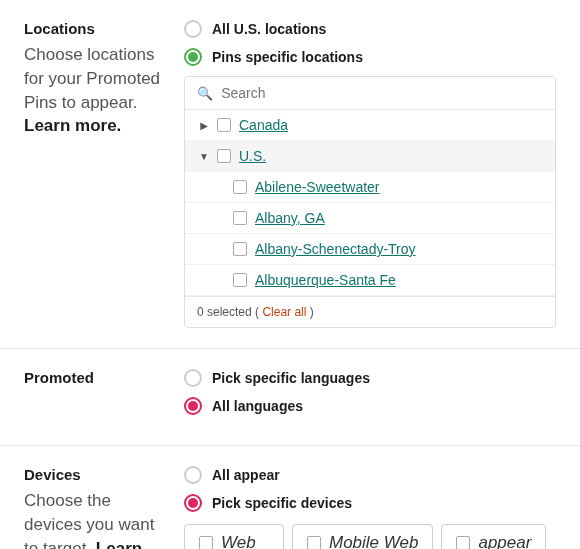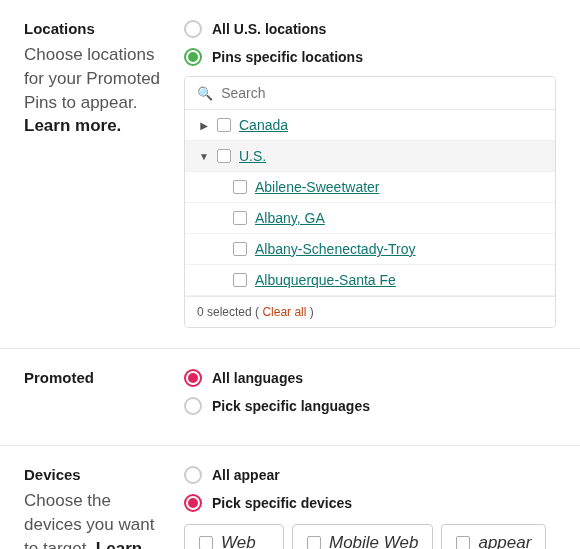--- a/index.html
+++ b/index.html
@@ -295,26 +295,26 @@
     </div>
   </div>
 </div>
 
 <div class="section">
   <div class="section-left">
     <div class="section-title">Promoted</div>
   </div>
   <div class="section-right">
     <div class="radio-option">
+      <div class="radio-circle"></div>
+      <span class="radio-label">Pick specific languages</span>
+    </div>
+    <div class="radio-option">
       <div class="radio-circle selected-red"></div>
       <span class="radio-label">All languages</span>
-    </div>
-    <div class="radio-option">
-      <div class="radio-circle"></div>
-      <span class="radio-label">Pick specific languages</span>
     </div>
   </div>
 </div>
 
 <div class="section">
   <div class="section-left">
     <div class="section-title">Devices</div>
     <div class="section-desc">
       <span>Choose the devices you want to target.</span>
       <a href="#">Learn more.</a>

